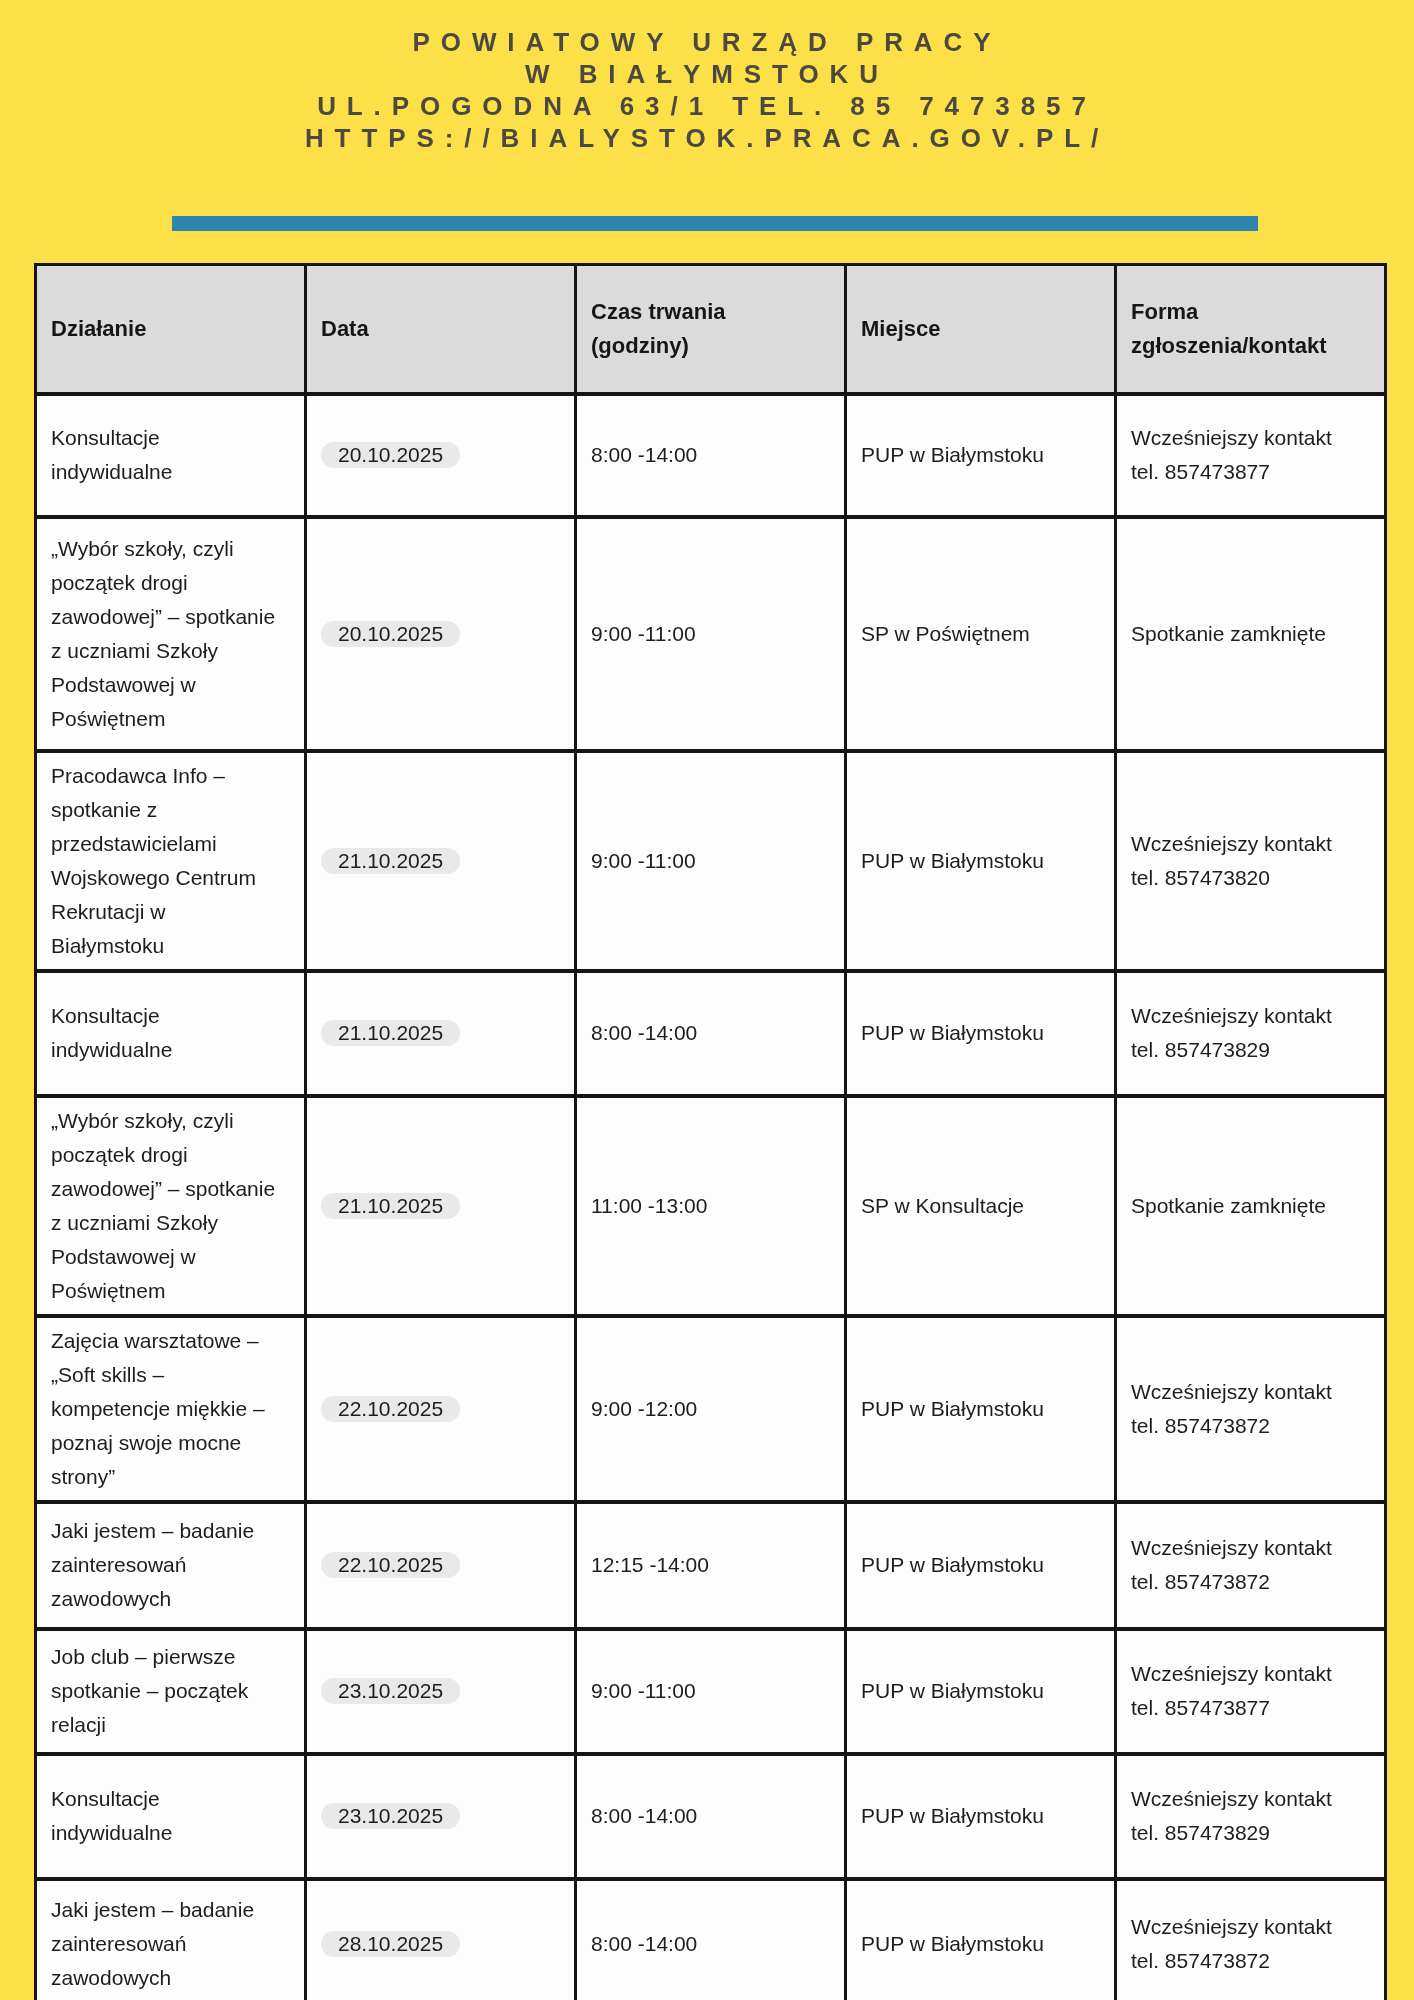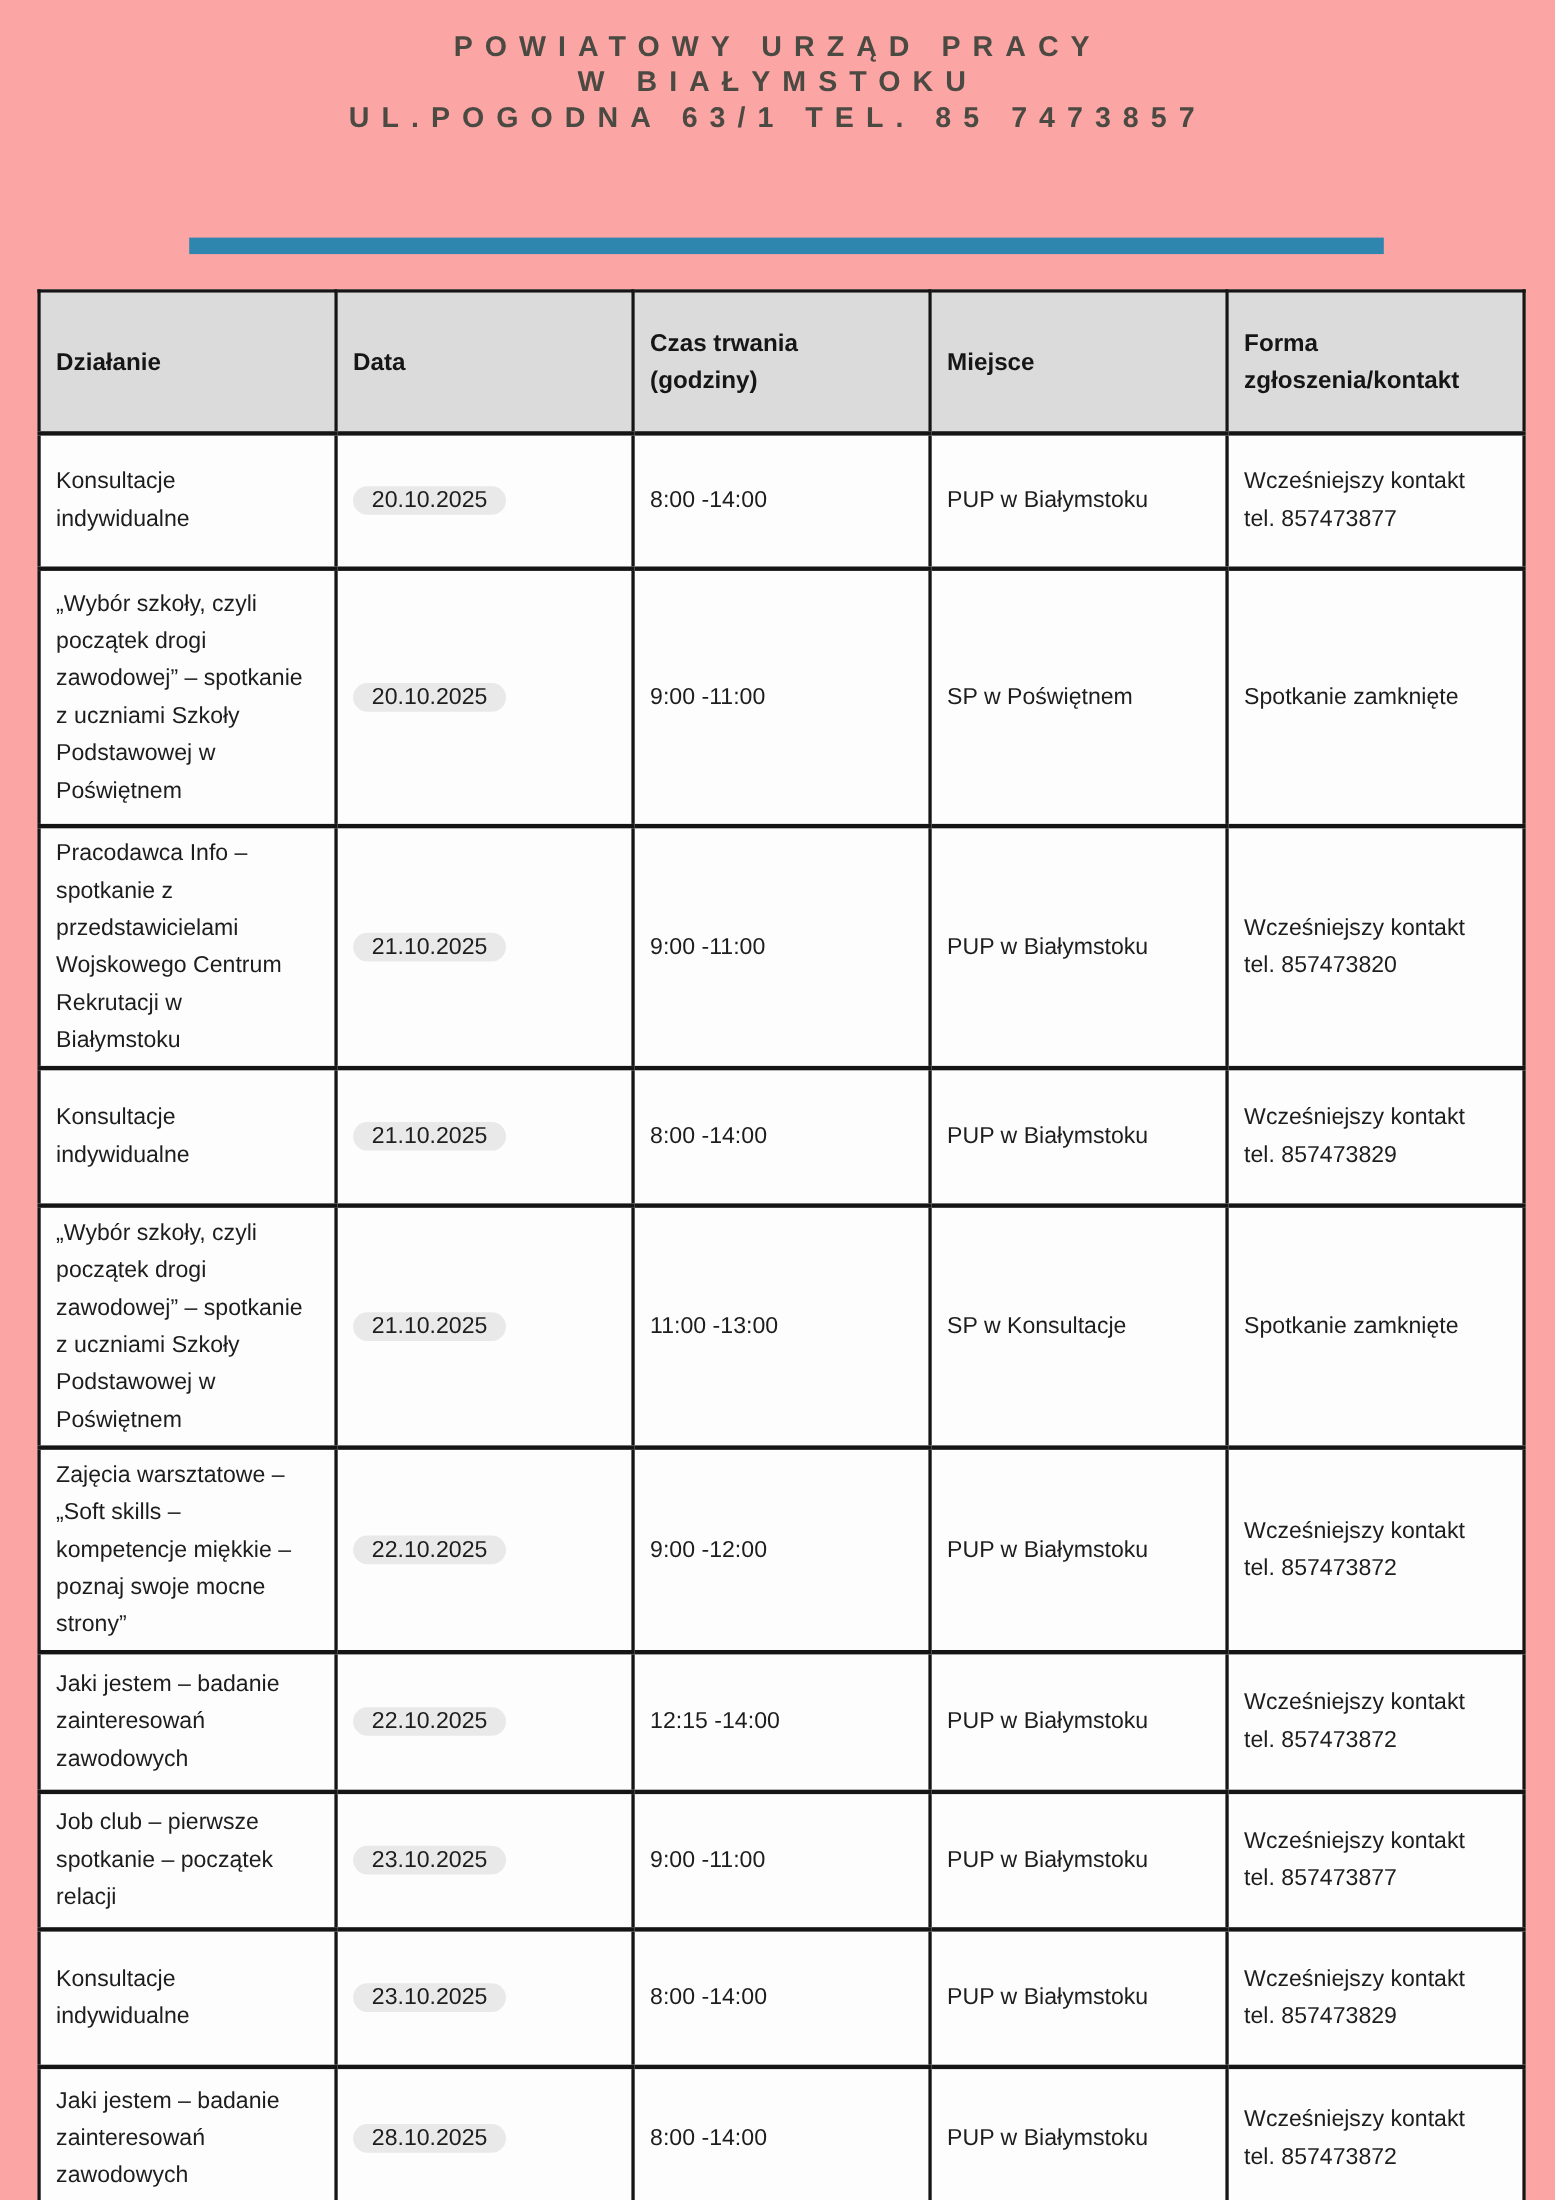--- a/index.html
+++ b/index.html
@@ -78,26 +78,27 @@
     font-size: 21px;
     line-height: 26px;
     color: #1D1D1D;
     white-space: nowrap;
   }
   td.c-time, td.c-place, td.c-contact { padding-right: 12px; }
 </style>
 </head>
 <body>
 
-<div class="page" style="background-color: #fca5a5;">
+<div class="page" style="background-color: #fde047;">
 
   <div class="top-block" style="color: rgb(75, 74, 66);">
     <div class="top-line">POWIATOWY URZĄD PRACY</div>
     <div class="top-line">W BIAŁYMSTOKU</div>
     <div class="top-line">UL.POGODNA 63/1 TEL. 85 7473857</div>
+    <div class="top-line">HTTPS://BIALYSTOK.PRACA.GOV.PL/</div>
   </div>
 
   <div class="accent-bar" style="background-color: rgb(46, 134, 174);"></div>
 
   <table class="schedule">
     <colgroup>
         <col>
         <col>
         <col>
         <col>

